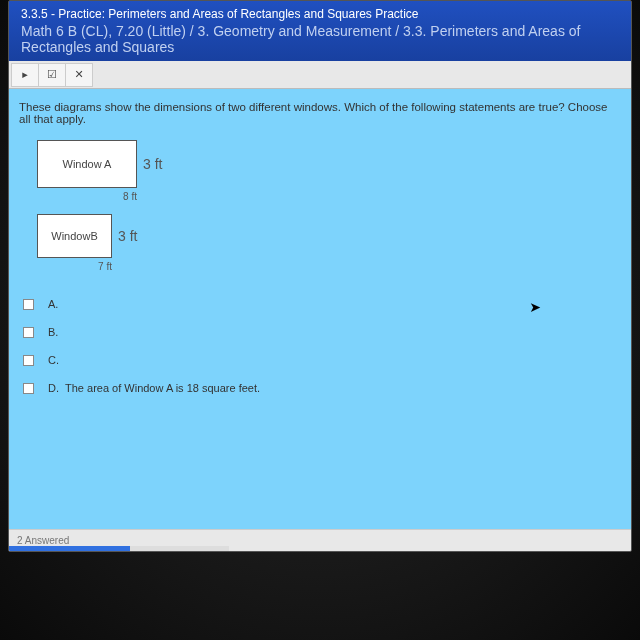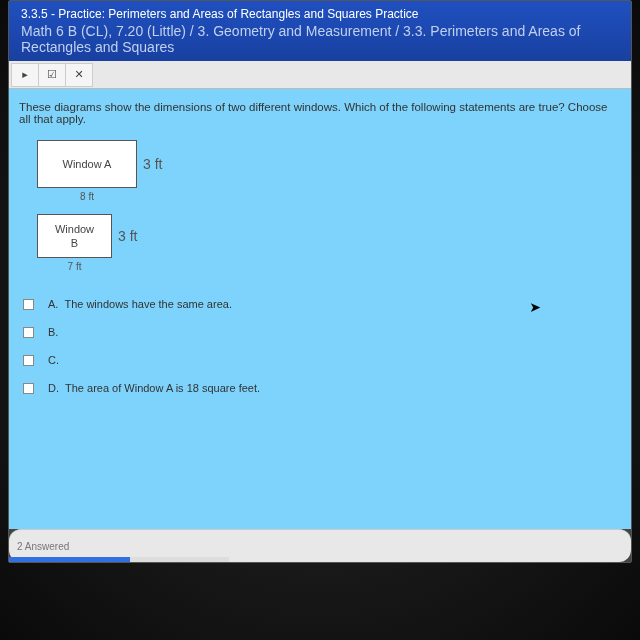--- a/index.html
+++ b/index.html
@@ -70,23 +70,23 @@
     .window-box {
       border: 1px solid #555;
       display: inline-flex;
       align-items: center;
       justify-content: center;
       font-size: 11px;
       color: #444;
       background: #fff;
     }
     .window-a { width: 100px; height: 48px; }
-    .window-b { width: 75px; height: 44px; flex-direction: column; line-height: 1.3; text-align: center; }
+    .window-b { width: 75px; height: 44px; line-height: 1.3; text-align: center; }
     .dim-right { font-size: 14px; color: #555; margin-left: 6px; }
-    .dim-bottom { font-size: 10px; color: #555; text-align: center; margin-top: 3px; margin-bottom: 12px; }
+    .dim-bottom { font-size: 10px; color: #555; text-align: right; margin-top: 3px; margin-bottom: 12px; }
     .diagram-row { display: flex; align-items: center; margin-left: 18px; }
     .diagram-block { margin-bottom: 4px; }
     .options { margin-top: 18px; }
     .option {
       display: flex;
       align-items: center;
       padding: 8px 4px;
       font-size: 11px;
       color: #333;
     }
@@ -94,28 +94,27 @@
       width: 11px;
       height: 11px;
       border: 1px solid #888;
       margin-right: 14px;
       background: #fff;
     }
     .opt-letter { margin-right: 6px; }
     .footer {
       background: #e8e8e8;
       border-top: 1px solid #ccc;
-      height: 33px;
+      height: 22px;
       display: flex;
       align-items: center;
       padding: 0 8px;
       font-size: 10px;
       color: #777;
       position: relative;
-      border-radius: 12px;
     }
     .progress {
       position: absolute;
       bottom: 0;
       left: 0;
       height: 5px;
       background: #ddd;
       width: 220px;
     }
     .progress-fill {
@@ -190,21 +189,20 @@
           </div>
           <span class="dim-right">3 ft</span>
         </div>
         <div class="dim-bottom" style="width:75px; margin-left:18px;">7 ft</div>
       </div>
 
       <div class="options">
         <div class="option">
           <div class="checkbox"></div>
           <span class="opt-letter">A.</span>
-          <span>The windows have the same area.</span>
         </div>
         <div class="option">
           <div class="checkbox"></div>
           <span class="opt-letter">B.</span>
         </div>
         <div class="option">
           <div class="checkbox"></div>
           <span class="opt-letter">C.</span>
         </div>
         <div class="option">

